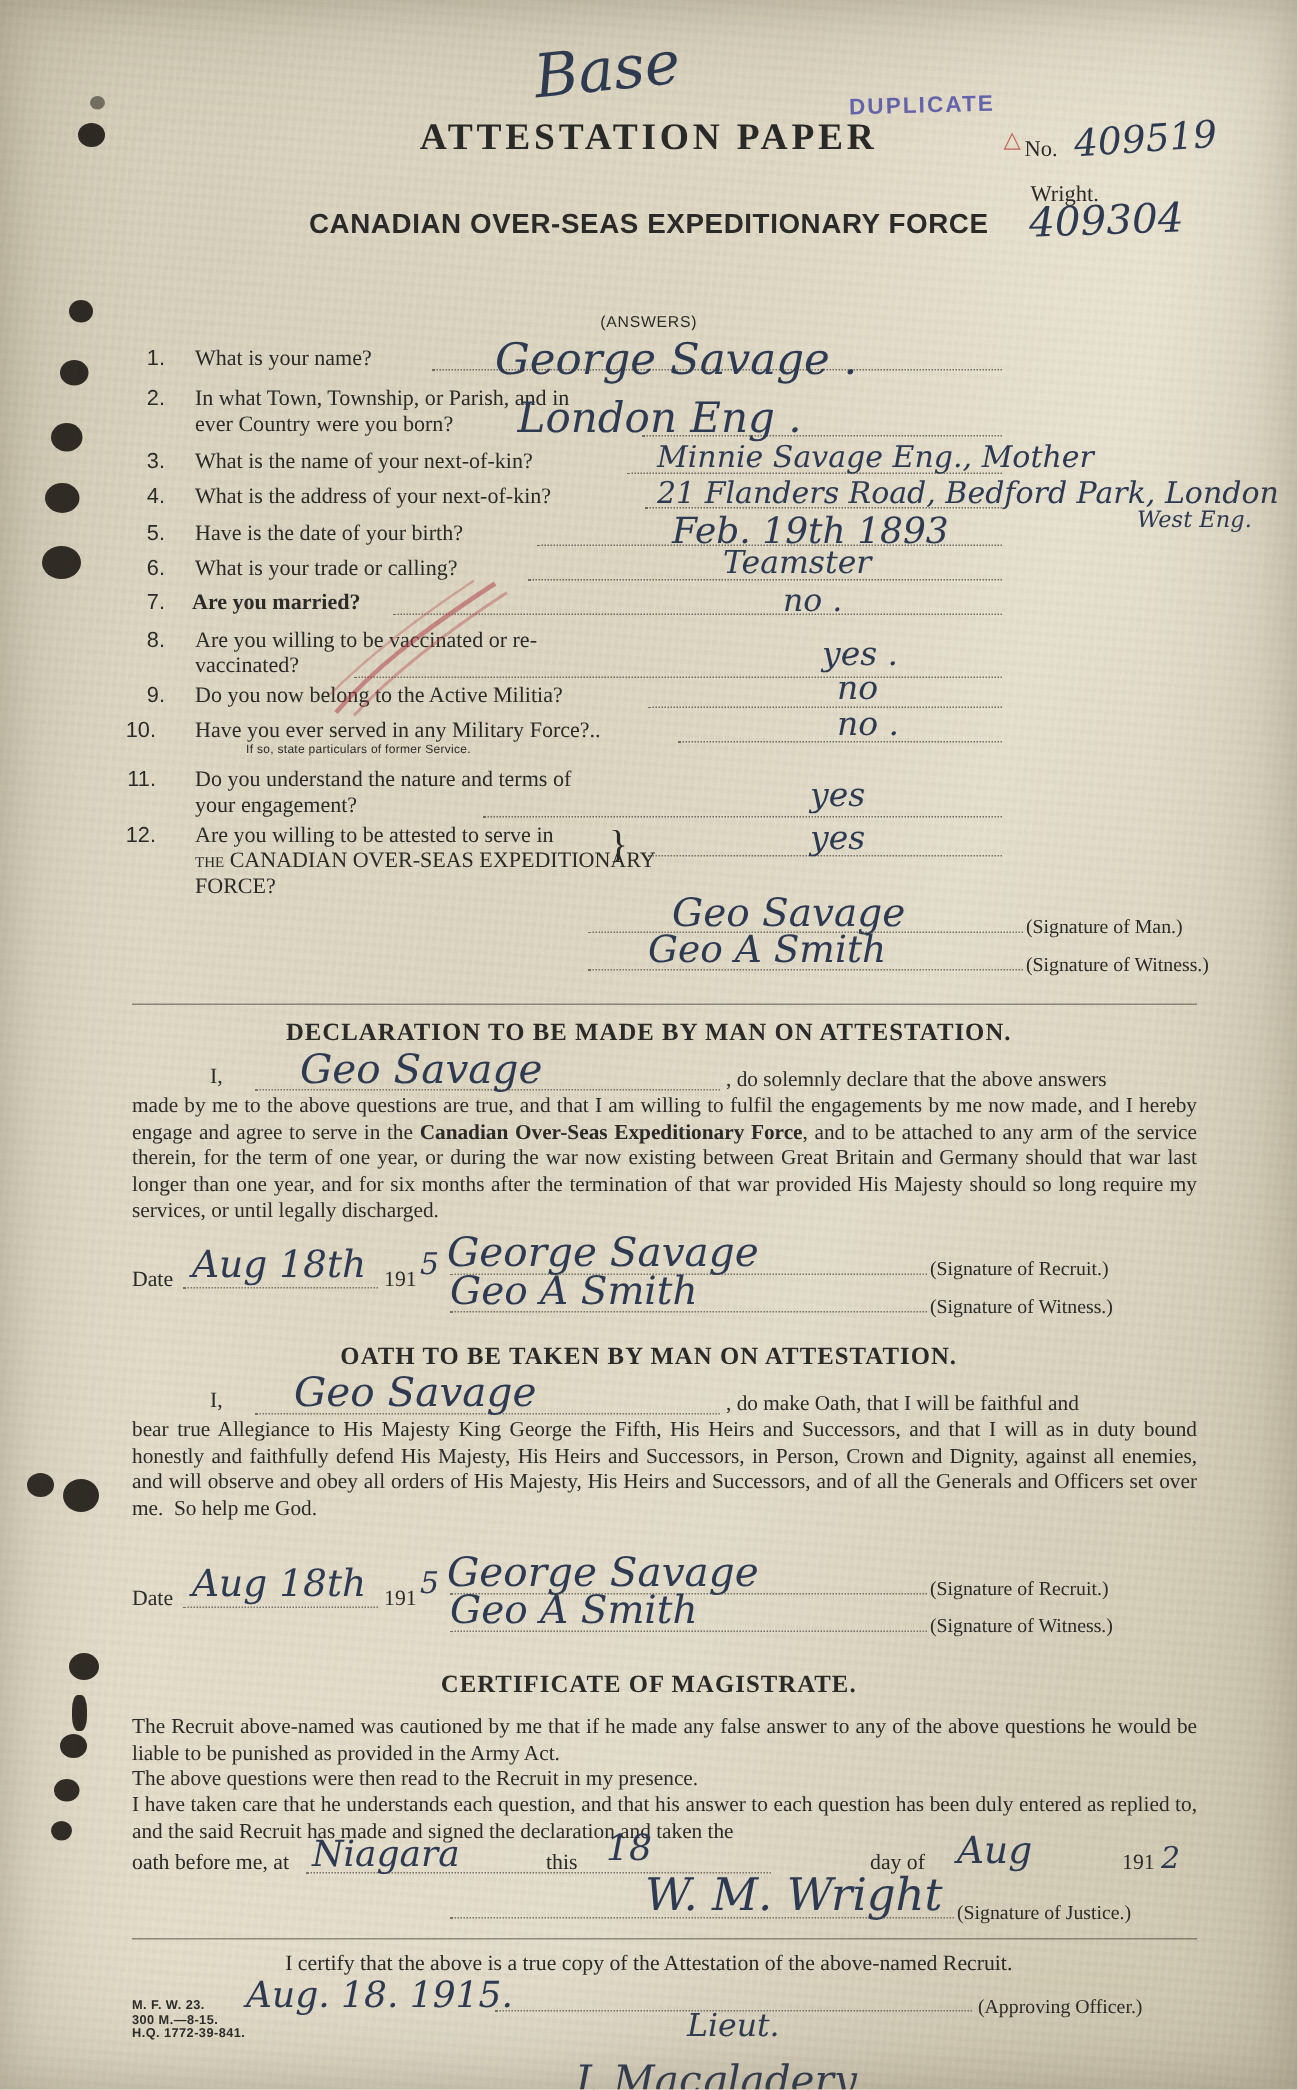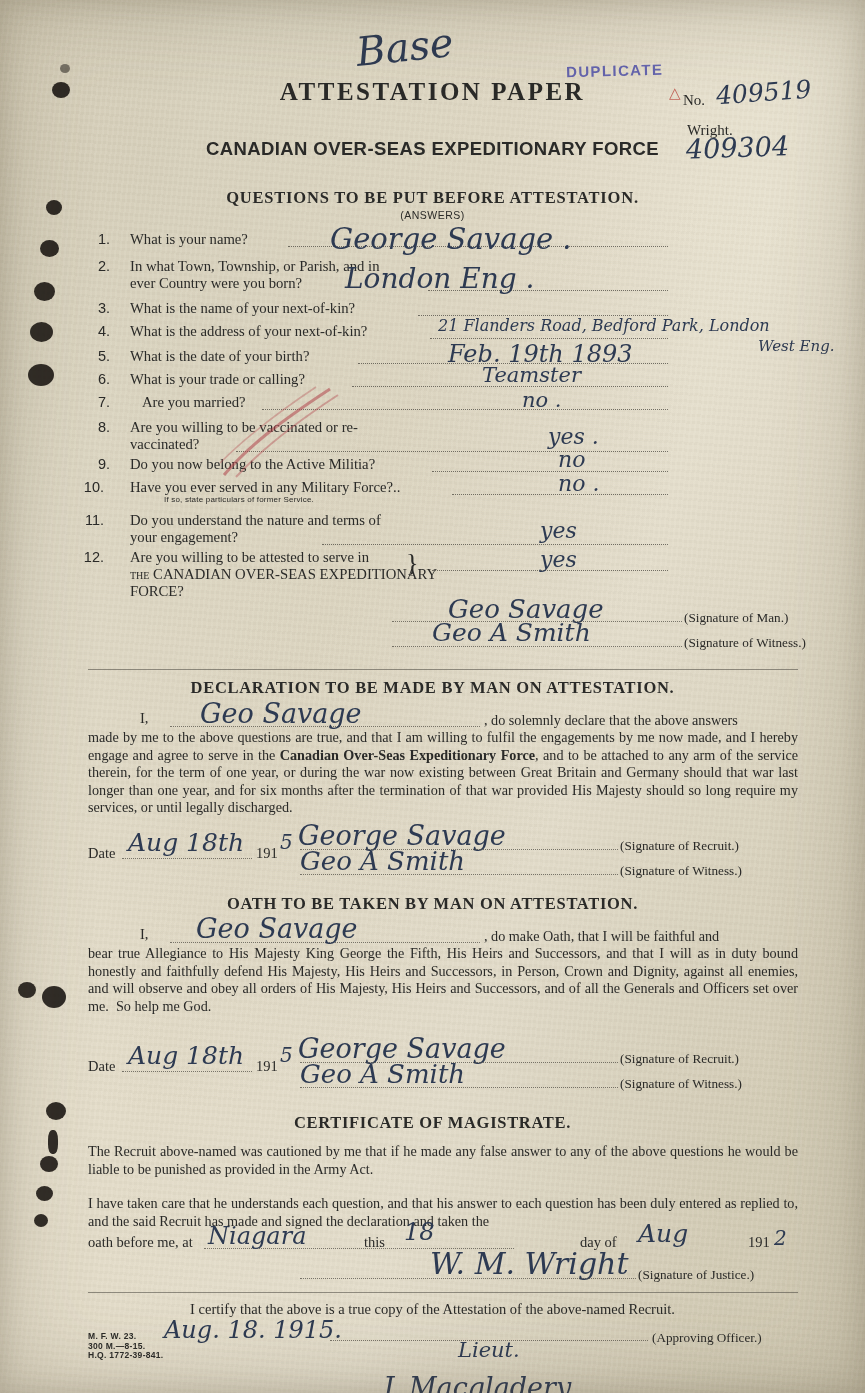--- a/index.html
+++ b/index.html
@@ -278,56 +278,56 @@
     <div class="stamp-tri">△</div>
 
     <div class="title">ATTESTATION PAPER</div>
     <div class="subtitle">CANADIAN OVER-SEAS EXPEDITIONARY FORCE</div>
 
     <div class="no-label">No.</div>
     <div class="no-value cursive">409519</div>
     <div class="folio-label">Wright.</div>
     <div class="folio-value cursive">409304</div>
 
-    <div class="qheading">QUESTIONS TO BE PUT BEFORE ATTESTATION.</div>
     <div class="answers-label">(ANSWERS)</div>
 
     <div class="qnum" style="left:86px;top:231px;">1.</div>
     <div class="qtext" style="left:130px;top:231px;">What is your name?</div>
     <div class="dotline" style="left:288px;top:246px;width:380px;"></div>
     <div class="ans cursive" style="left:330px;top:222px;font-size:29px;">George Savage .</div>
 
     <div class="qnum" style="left:86px;top:258px;">2.</div>
     <div class="qtext" style="left:130px;top:258px;">In what Town, Township, or Parish, and in</div>
     <div class="qtext" style="left:130px;top:275px;">ever Country were you born?</div>
     <div class="dotline" style="left:428px;top:290px;width:240px;"></div>
     <div class="ans cursive" style="left:345px;top:262px;font-size:28px;">London  Eng .</div>
 
     <div class="qnum" style="left:86px;top:300px;">3.</div>
     <div class="qtext" style="left:130px;top:300px;">What is the name of your next-of-kin?</div>
     <div class="dotline" style="left:418px;top:315px;width:250px;"></div>
+    <div class="ans cursive" style="left:438px;top:292px;font-size:20px;">Minnie Savage  Eng., Mother</div>
 
     <div class="qnum" style="left:86px;top:323px;">4.</div>
     <div class="qtext" style="left:130px;top:323px;">What is the address of your next-of-kin?</div>
     <div class="dotline" style="left:430px;top:338px;width:238px;"></div>
-    <div class="ans cursive" style="left:438px;top:316px;font-size:16px;font-style:italic;">21 Flanders Road, Bedford Park, London</div>
+    <div class="ans cursive" style="left:438px;top:316px;font-size:20px;font-style:italic;">21 Flanders Road, Bedford Park, London</div>
     <div class="ans cursive" style="left:758px;top:337px;font-size:15px;">West Eng.</div>
 
     <div class="qnum" style="left:86px;top:348px;">5.</div>
-    <div class="qtext" style="left:130px;top:348px;">What is the date of your birth?</div>
+    <div class="qtext" style="left:130px;top:348px;">Have is the date of your birth?</div>
     <div class="dotline" style="left:358px;top:363px;width:310px;"></div>
     <div class="ans cursive" style="left:448px;top:340px;font-size:24px;">Feb. 19th  1893</div>
 
     <div class="qnum" style="left:86px;top:371px;">6.</div>
     <div class="qtext" style="left:130px;top:371px;">What is your trade or calling?</div>
     <div class="dotline" style="left:352px;top:386px;width:316px;"></div>
     <div class="ans cursive" style="left:482px;top:363px;font-size:21px;">Teamster</div>
 
     <div class="qnum" style="left:86px;top:394px;">7.</div>
-    <div class="qtext" style="left:142px;top:394px;">Are you married?</div>
+    <div class="qtext" style="left:128px;top:394px;font-weight:bold;">Are you married?</div>
     <div class="dotline" style="left:262px;top:409px;width:406px;"></div>
     <div class="ans cursive" style="left:522px;top:388px;font-size:21px;">no .</div>
 
     <div class="qnum" style="left:86px;top:419px;">8.</div>
     <div class="qtext" style="left:130px;top:419px;">Are you willing to be vaccinated or re-</div>
     <div class="qtext" style="left:130px;top:436px;">vaccinated?</div>
     <div class="dotline" style="left:236px;top:451px;width:432px;"></div>
     <div class="ans cursive" style="left:548px;top:424px;font-size:22px;">yes .</div>
 
     <div class="qnum" style="left:86px;top:456px;">9.</div>
@@ -424,20 +424,21 @@
     <div class="ans cursive" style="left:298px;top:1033px;font-size:27px;">George Savage</div>
     <div class="inline-dots" style="left:300px;top:1062px;width:318px;"></div>
     <div class="sig-label" style="left:620px;top:1051px;">(Signature of Recruit.)</div>
 
     <div class="ans cursive" style="left:300px;top:1059px;font-size:26px;">Geo A Smith</div>
     <div class="inline-dots" style="left:300px;top:1087px;width:318px;"></div>
     <div class="sig-label" style="left:620px;top:1076px;">(Signature of Witness.)</div>
 
     <div class="sect" style="top:1113px;">CERTIFICATE OF MAGISTRATE.</div>
     <div class="para" style="left:88px;top:1143px;width:710px;">The Recruit above-named was cautioned by me that if he made any false answer to any of the above questions he would be liable to be punished as provided in the Army Act.</div>
+    <div class="para" style="left:88px;top:1178px;width:710px;">The above questions were then read to the Recruit in my presence.</div>
     <div class="para" style="left:88px;top:1195px;width:710px;">I have taken care that he understands each question, and that his answer to each question has been duly entered as replied to, and the said Recruit has made and signed the declaration and taken the</div>
 
     <div style="position:absolute;left:88px;top:1234px;font-size:14.5px;">oath before me, at</div>
     <div class="inline-dots" style="left:204px;top:1248px;width:310px;"></div>
     <div class="ans cursive" style="left:208px;top:1222px;font-size:24px;">Niagara</div>
     <div style="position:absolute;left:364px;top:1234px;font-size:14.5px;">this</div>
     <div class="ans cursive" style="left:404px;top:1218px;font-size:24px;">18</div>
     <div style="position:absolute;left:580px;top:1234px;font-size:14.5px;">day of</div>
     <div class="ans cursive" style="left:638px;top:1219px;font-size:25px;">Aug</div>
     <div style="position:absolute;left:748px;top:1234px;font-size:14.5px;">191</div>

